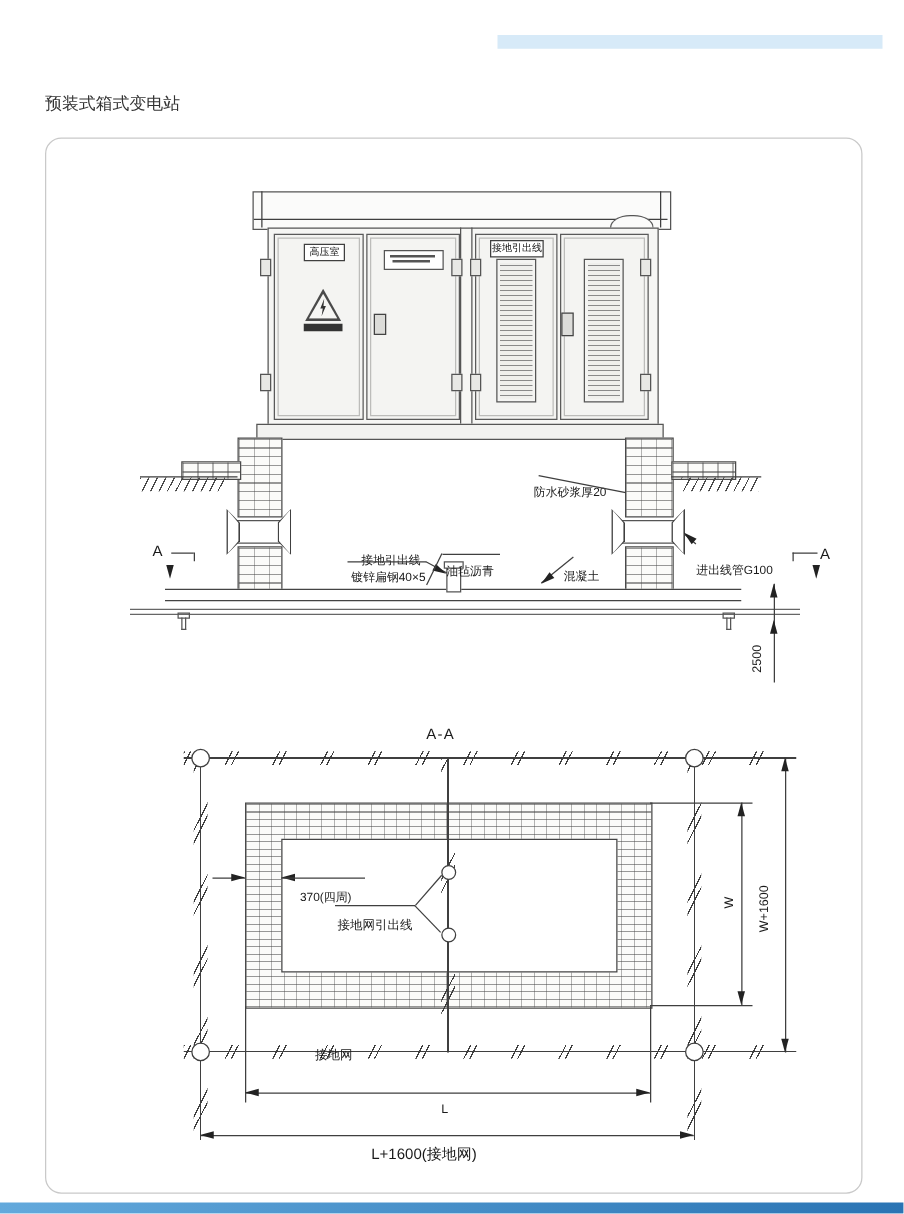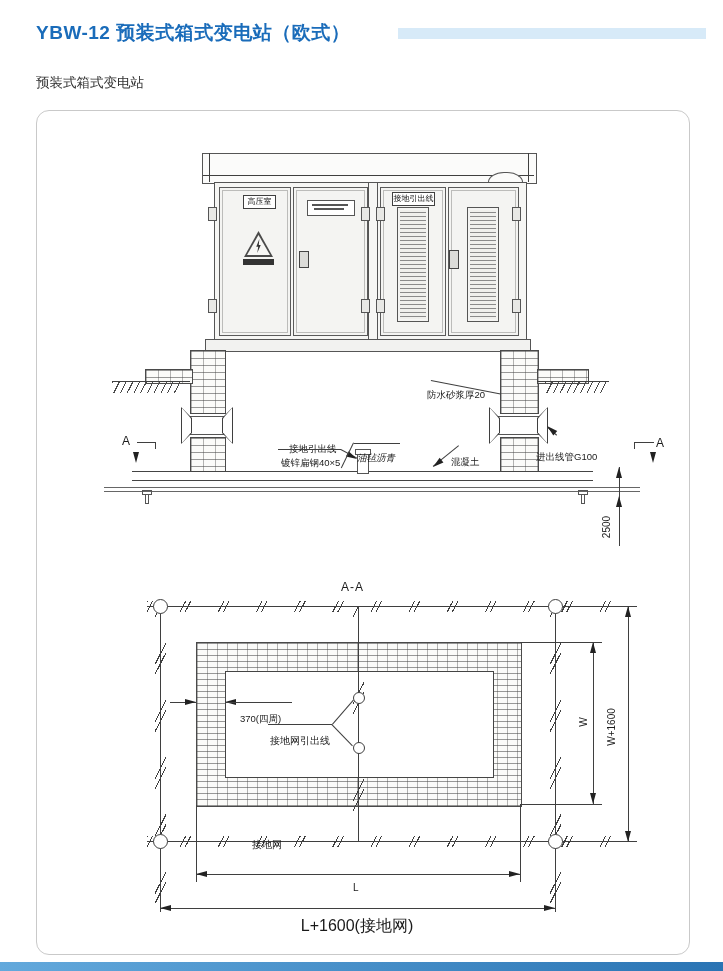--- a/index.html
+++ b/index.html
@@ -55,21 +55,20 @@
   .flare>i{position:absolute;inset:1px;background:#fff;display:block;}
   .fl-l,.fl-l>i{clip-path:polygon(0 0,100% 30%,100% 70%,0 100%);}
   .fl-r,.fl-r>i{clip-path:polygon(0 30%,100% 0,100% 100%,0 70%);}
   .npbar{position:absolute;background:#555;height:2px;}
 </style>
 </head>
 <body>
 
 <div class="page">
 
-  <div class="title">YBW-12 预装式箱式变电站（欧式）</div>
   <div class="accentbar"></div>
   <div class="subtitle">预装式箱式变电站</div>
 
   <div class="panel"></div>
 
   <div class="abs" style="left:202px;top:153px;width:333px;height:29px;border:1px solid #555;background:#fbfbfa;"></div>
   <div class="hline" style="left:203px;top:175px;width:331px;"></div>
   <div class="vline" style="left:209px;top:153px;height:29px;"></div>
   <div class="vline" style="left:528px;top:153px;height:29px;"></div>
   <div class="abs" style="left:488px;top:172px;width:33px;height:10px;border:1px solid #555;border-bottom:none;border-radius:16px 16px 0 0/10px 10px 0 0;background:#fbfbfa;"></div>
@@ -144,32 +143,32 @@
   <div class="stake" style="left:577px;top:490px;"></div>
   <div class="abs" style="left:357px;top:453px;width:10px;height:19px;border:1px solid #555;background:#fff;"></div>
   <div class="abs" style="left:355px;top:449px;width:14px;height:4px;border:1px solid #555;background:#fff;"></div>
 
   <div class="lbl" style="left:289px;top:420px;">接地引出线</div>
   <div class="lbl" style="left:281px;top:434px;">镀锌扁钢40×5</div>
   <div class="hline" style="left:278px;top:449px;width:63px;"></div>
   <div class="hline rot" style="left:341px;top:449px;width:19px;transform:rotate(28deg);"></div>
   <div class="ah ah-right" style="left:346px;top:456px;transform:rotate(28deg);transform-origin:100% 50%;"></div>
 
-  <div class="lbl" style="left:357px;top:429px;font-style:italic;">油毡沥青</div>
+  <div class="lbl" style="left:357px;top:429px;">油毡沥青</div>
   <div class="hline" style="left:354px;top:443px;width:46px;"></div>
   <div class="hline rot" style="left:354px;top:443px;width:28px;transform:rotate(116deg);"></div>
 
   <div class="lbl" style="left:451px;top:433px;text-align:right;">混凝土</div>
   <div class="hline rot" style="left:459px;top:446px;width:33px;transform:rotate(141deg);"></div>
   <div class="ah ah-right" style="left:422px;top:464px;transform:rotate(141deg);transform-origin:100% 50%;"></div>
 
   <div class="lbl" style="left:427px;top:366px;">防水砂浆厚20</div>
   <div class="hline rot" style="left:431px;top:380px;width:71px;transform:rotate(11deg);"></div>
 
-  <div class="lbl" style="left:536px;top:428px;">进出线管G100</div>
+  <div class="lbl" style="left:557px;top:428px;">进出线管G100</div>
   <div class="hline rot" style="left:548px;top:427px;width:12px;transform:rotate(41deg);"></div>
   <div class="ah ah-right" style="left:536px;top:423px;transform:rotate(221deg);transform-origin:100% 50%;"></div>
 
   <div class="lbl12" style="left:122px;top:434px;">A</div>
   <div class="hline" style="left:137px;top:442px;width:18px;"></div>
   <div class="vline" style="left:155px;top:442px;height:7px;"></div>
   <div class="ah ah-down" style="left:133px;top:452px;"></div>
 
   <div class="lbl12" style="left:656px;top:436px;">A</div>
   <div class="hline" style="left:634px;top:442px;width:20px;"></div>
@@ -227,16 +226,16 @@
   <div class="vline" style="left:196px;top:805px;height:77px;"></div>
   <div class="vline" style="left:520px;top:805px;height:77px;"></div>
   <div class="hline" style="left:196px;top:874px;width:324px;"></div>
   <div class="ah ah-left" style="left:196px;top:871px;"></div>
   <div class="ah ah-right" style="left:509px;top:871px;"></div>
   <div class="lbl" style="left:353px;top:858px;font-size:10px;">L</div>
 
   <div class="hline" style="left:160px;top:908px;width:395px;"></div>
   <div class="ah ah-left" style="left:160px;top:905px;"></div>
   <div class="ah ah-right" style="left:544px;top:905px;"></div>
-  <div class="lbl" style="left:297px;top:893px;width:120px;text-align:center;font-size:16px;">L+1600(接地网)</div>
+  <div class="lbl" style="left:297px;top:893px;width:120px;text-align:left;font-size:12px;">L+1600(接地网)</div>
 
   <div class="bottombar"></div>
 </div>
 
 </body></html>

